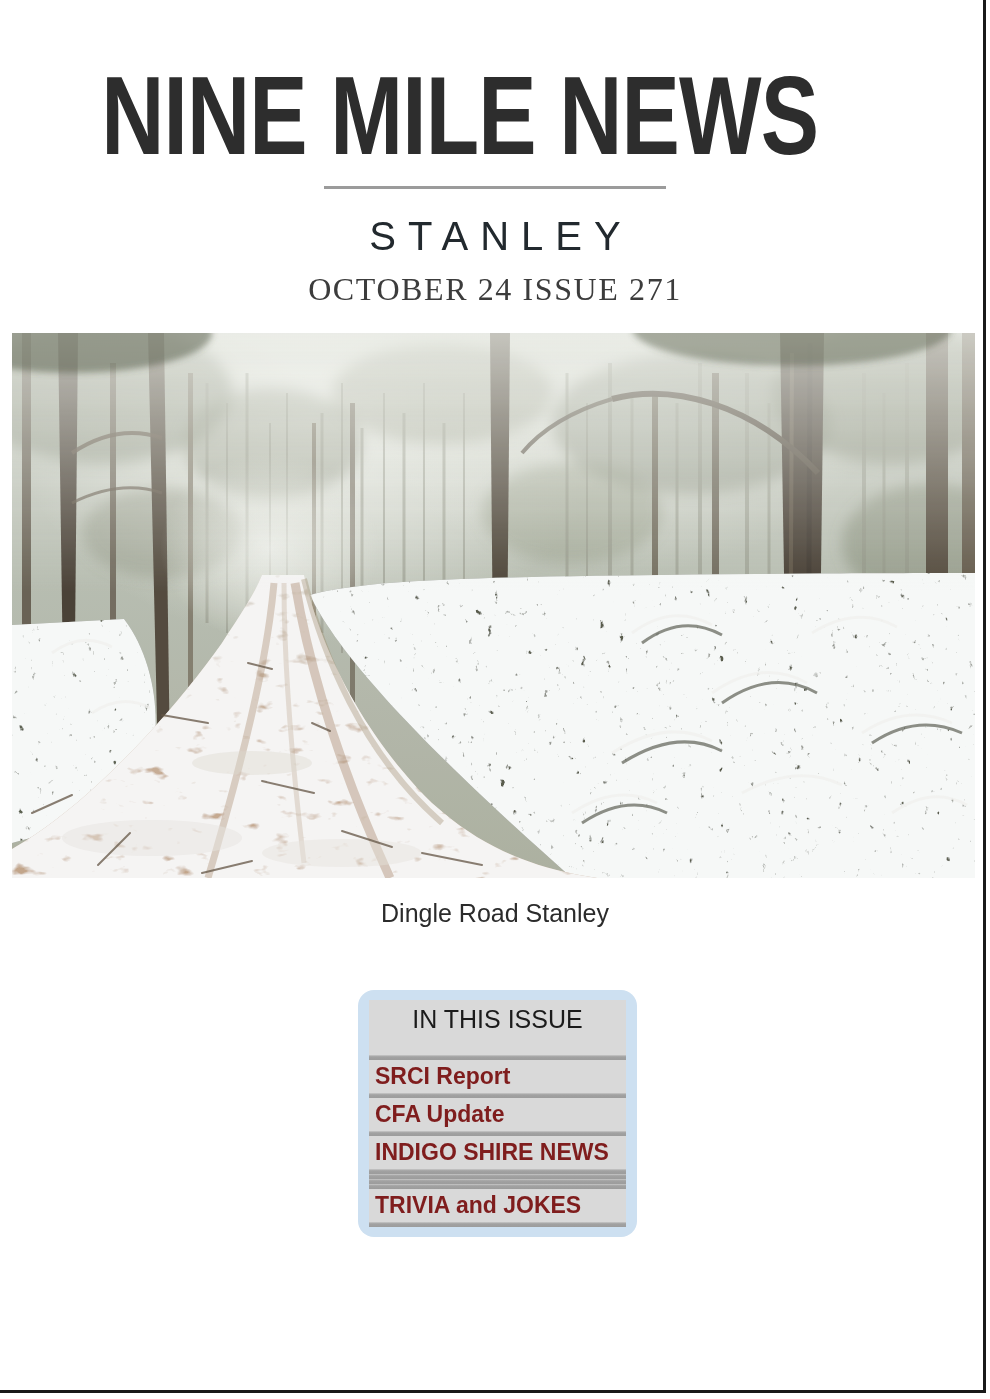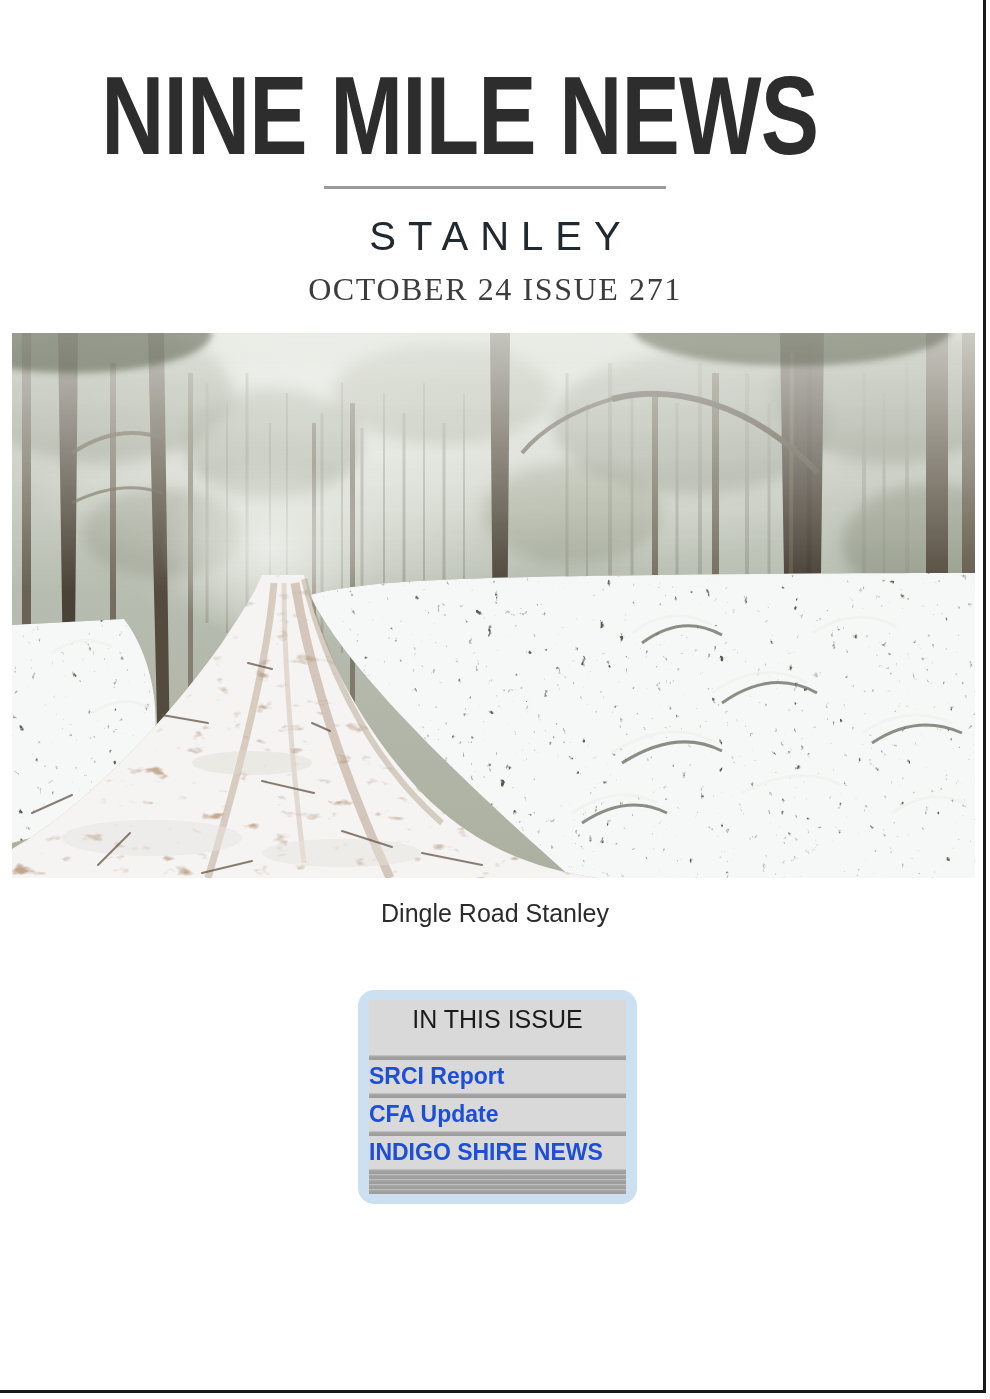--- a/index.html
+++ b/index.html
@@ -21,22 +21,22 @@
   .photo{position:absolute;top:333px;left:12px;width:963px;height:545px;line-height:0;}
   .caption{position:absolute;top:899px;left:0;width:100%;text-align:center;
          font-size:25px;color:#2b2b2b;}
 
   
   .issue-box{position:absolute;top:990px;left:358px;width:279px;box-sizing:border-box;
          background:#cde0f1;border-radius:16px;padding:10px 11px;}
   .issue-table{background:#d9d9d9;}
   .issue-header{height:55px;line-height:38px;text-align:center;font-size:25px;color:#1b1b1b;}
   .sep{height:5px;background:linear-gradient(180deg,#c9c9c9 0%,#a2a2a2 35%,#9c9c9c 100%);}
-  .row{height:33px;line-height:33px;font-weight:bold;font-size:23px;color:#1d4ed8;
-         white-space:nowrap;overflow:hidden;}
+  .row{height:33px;line-height:33px;font-weight:bold;font-size:23px;color:#7f1d1d;
+         padding-left:6px;white-space:nowrap;overflow:hidden;}
 
   
   .edge-right{position:absolute;top:0;left:983px;width:3px;height:1393px;background:#191919;}
   .edge-bottom{position:absolute;top:1390px;left:0;width:986px;height:3px;background:#191919;}
 </style>
 </head>
 <body>
 
 <div class="page">
 
@@ -235,20 +235,23 @@
             <span>INDIGO SHIRE NEWS</span>
           </div>
 
           <div class="sep"></div>
 
           <div class="sep"></div>
 
           <div class="sep"></div>
 
           <div class="sep"></div>
+          <div class="row">
+            <span>TRIVIA and JOKES</span>
+          </div>
         </div>
       <div class="sep"></div>
     </div>
   </div>
 
   <div class="edge-right"></div>
   <div class="edge-bottom"></div>
 </div>
 
 </body></html>

